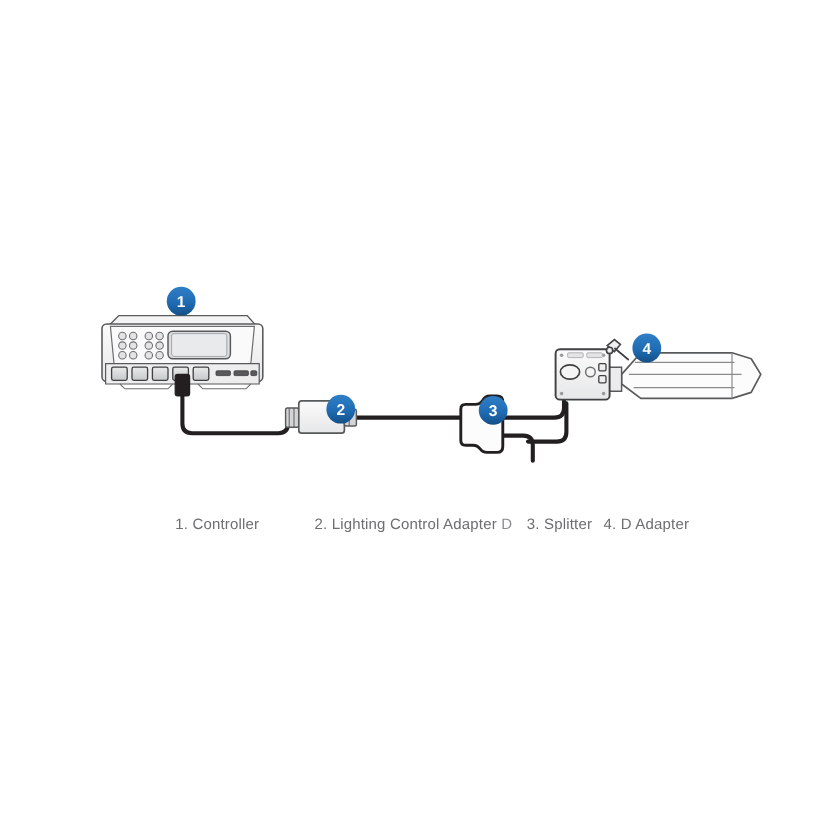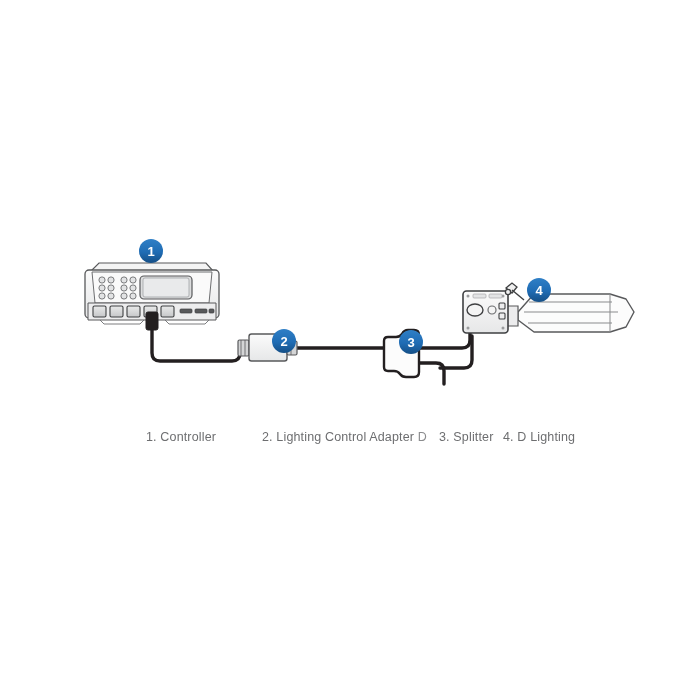--- a/index.html
+++ b/index.html
@@ -256,17 +256,17 @@
       <span class="num">2.</span>
       <span>Lighting Control Adapter</span>
       <span class="suffix">D</span>
     </div>
     <div class="legend-item" id="legend-splitter">
       <span class="num">3.</span>
       <span>Splitter</span>
     </div>
     <div class="legend-item" id="legend-ballast">
       <span class="num">4.</span>
-      <span>D Lighting</span>
+      <span>D Adapter</span>
     </div>
   </div>
 
 </div>
 
 </body></html>

